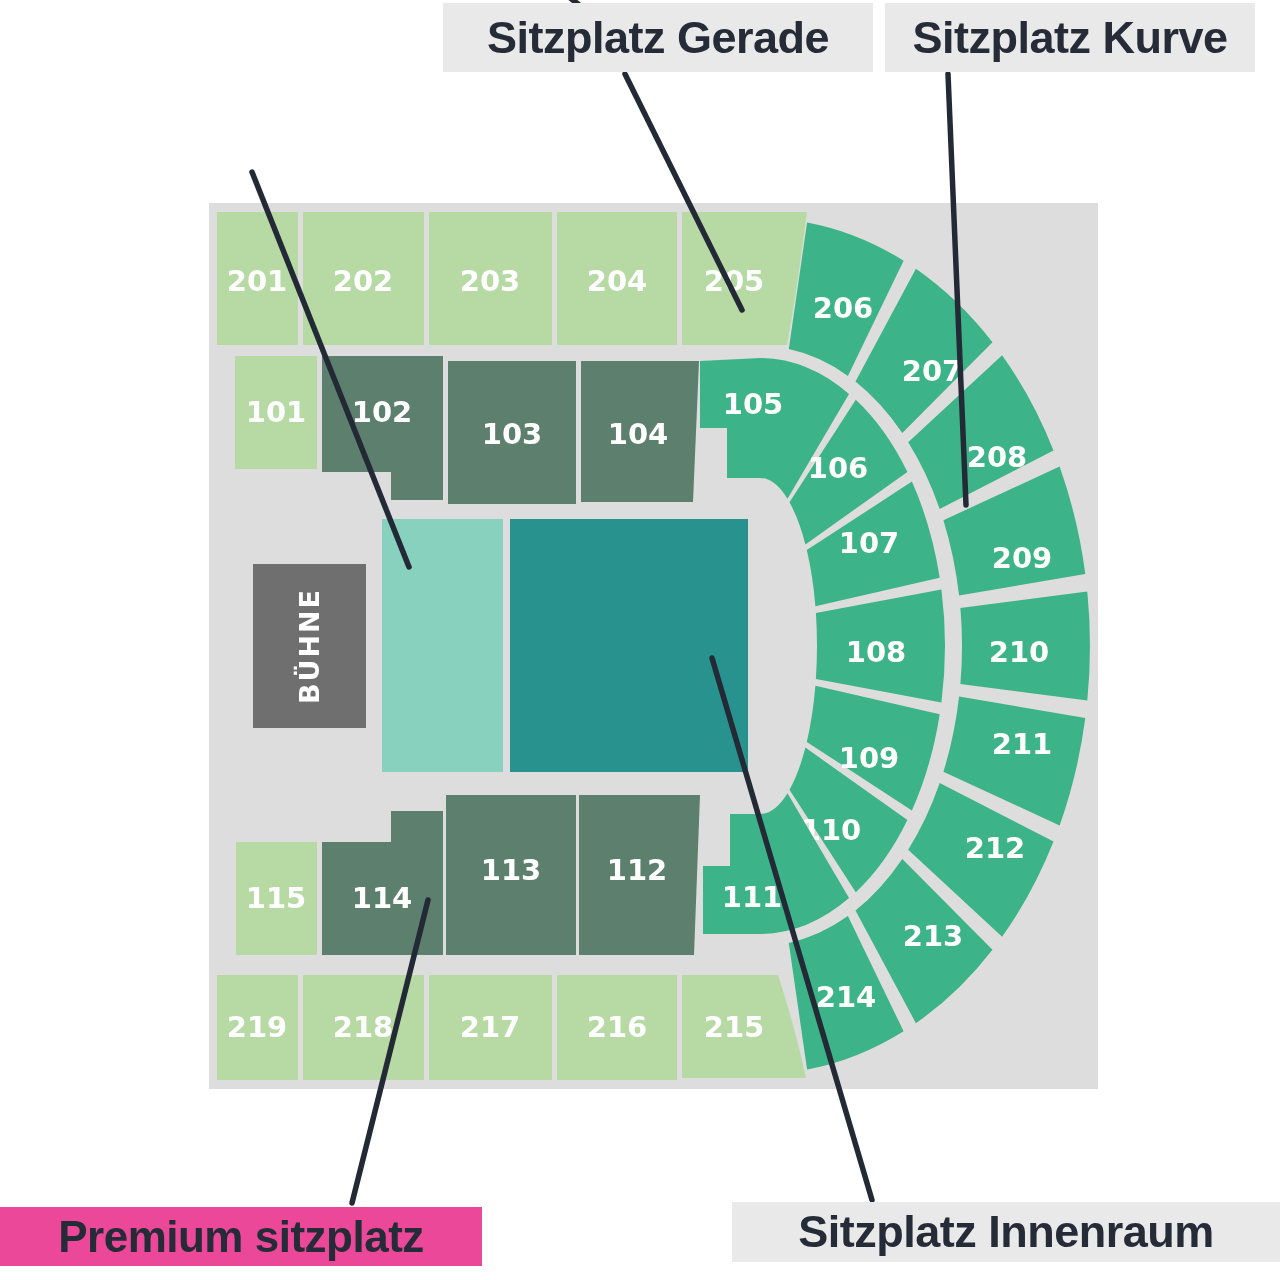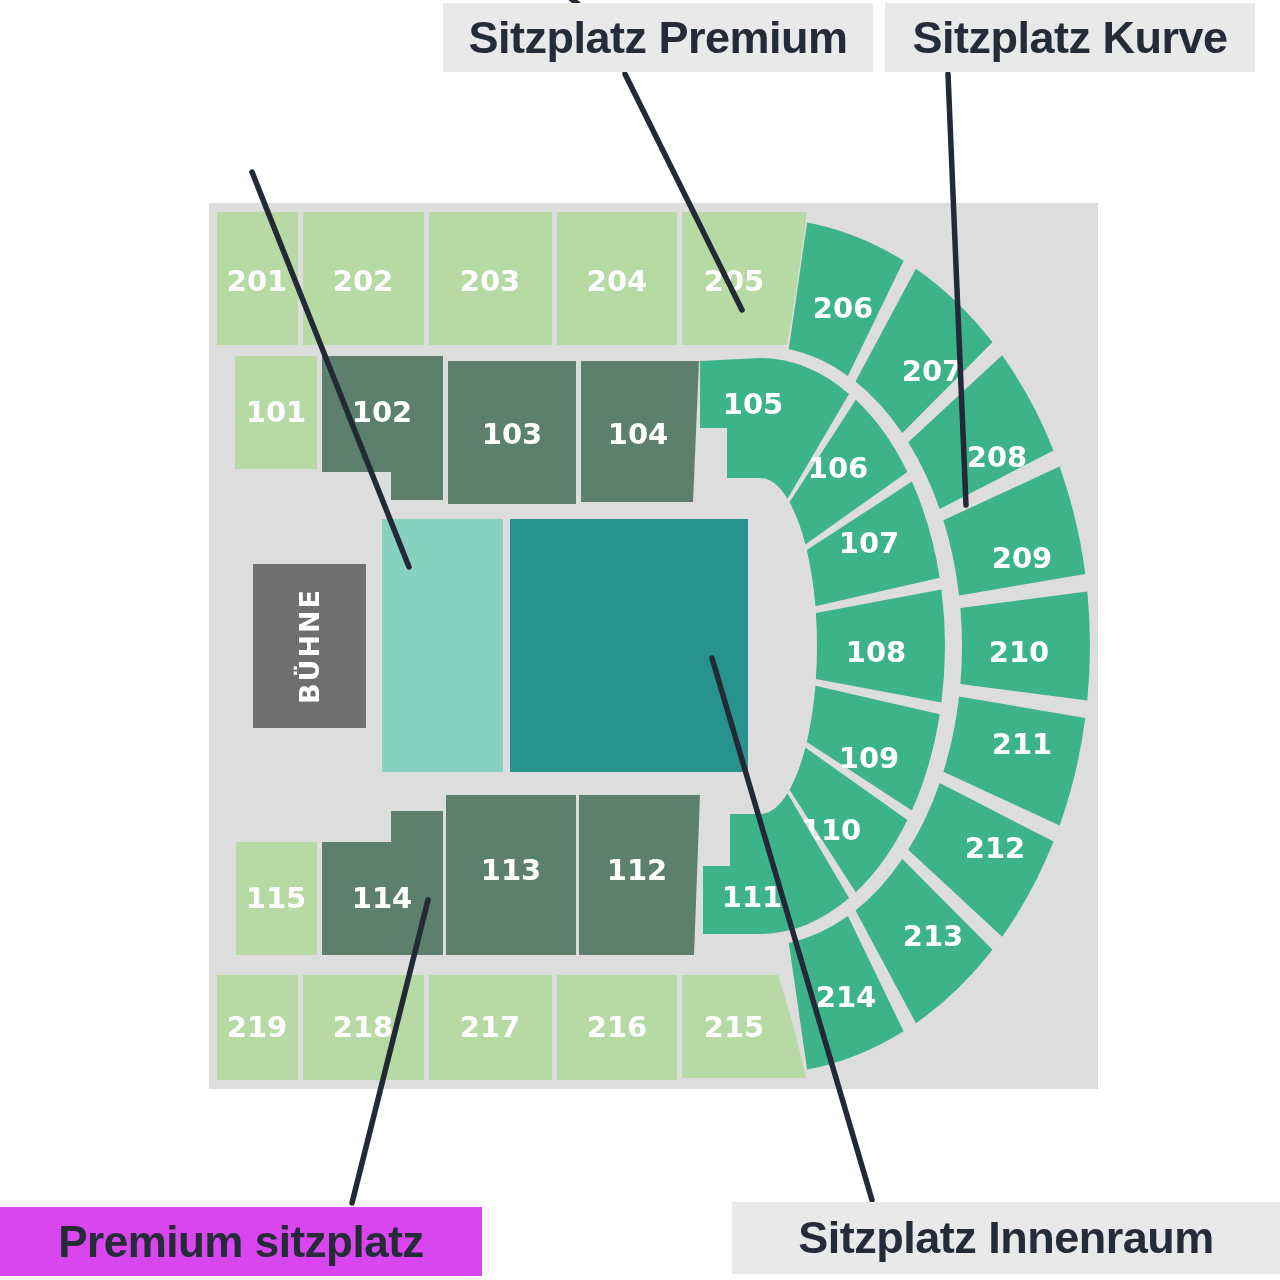--- a/index.html
+++ b/index.html
@@ -96,17 +96,17 @@
     <g id="lines-layer">
         <line x1="252" y1="172" x2="409" y2="567" stroke="#232a36" stroke-width="5.5" stroke-linecap="round"></line>
         <line x1="625" y1="74" x2="742" y2="310" stroke="#232a36" stroke-width="5.5" stroke-linecap="round"></line>
         <line x1="948" y1="74" x2="966" y2="505" stroke="#232a36" stroke-width="5.5" stroke-linecap="round"></line>
         <line x1="428" y1="900" x2="352" y2="1203" stroke="#232a36" stroke-width="5.5" stroke-linecap="round"></line>
         <line x1="712" y1="658" x2="872" y2="1200" stroke="#232a36" stroke-width="5.5" stroke-linecap="round"></line>
         <line x1="569" y1="-3" x2="578" y2="4" stroke="#232a36" stroke-width="5.5" stroke-linecap="round"></line>
       </g>
   </svg>
 
-  <div class="legend-box" style="left: 443px; top: 3px; width: 430px; height: 69px; font-size: 45px; background: rgb(233, 233, 233); color: rgb(38, 43, 56);">Sitzplatz Premium</div>
+  <div class="legend-box" style="left: 443px; top: 3px; width: 430px; height: 69px; font-size: 45px; background: rgb(233, 233, 233); color: rgb(38, 43, 56);">Sitzplatz Gerade</div>
   <div class="legend-box" style="left: 885px; top: 3px; width: 370px; height: 69px; font-size: 45px; background: rgb(233, 233, 233); color: rgb(38, 43, 56);">Sitzplatz Kurve</div>
-  <div class="legend-box" style="left: 0px; top: 1207px; width: 482px; height: 69px; font-size: 44px; background: #d946ef; color: rgb(38, 43, 56);">Premium sitzplatz</div>
-  <div class="legend-box" style="left: 732px; top: 1202px; width: 548px; height: 72px; font-size: 45px; background: rgb(233, 233, 233); color: rgb(38, 43, 56);">Sitzplatz Innenraum</div>
+  <div class="legend-box" style="left: 0px; top: 1207px; width: 482px; height: 59px; font-size: 44px; background: #ec4899; color: rgb(38, 43, 56);">Premium sitzplatz</div>
+  <div class="legend-box" style="left: 732px; top: 1202px; width: 548px; height: 60px; font-size: 45px; background: rgb(233, 233, 233); color: rgb(38, 43, 56);">Sitzplatz Innenraum</div>
 </div>
 
 </body></html>

